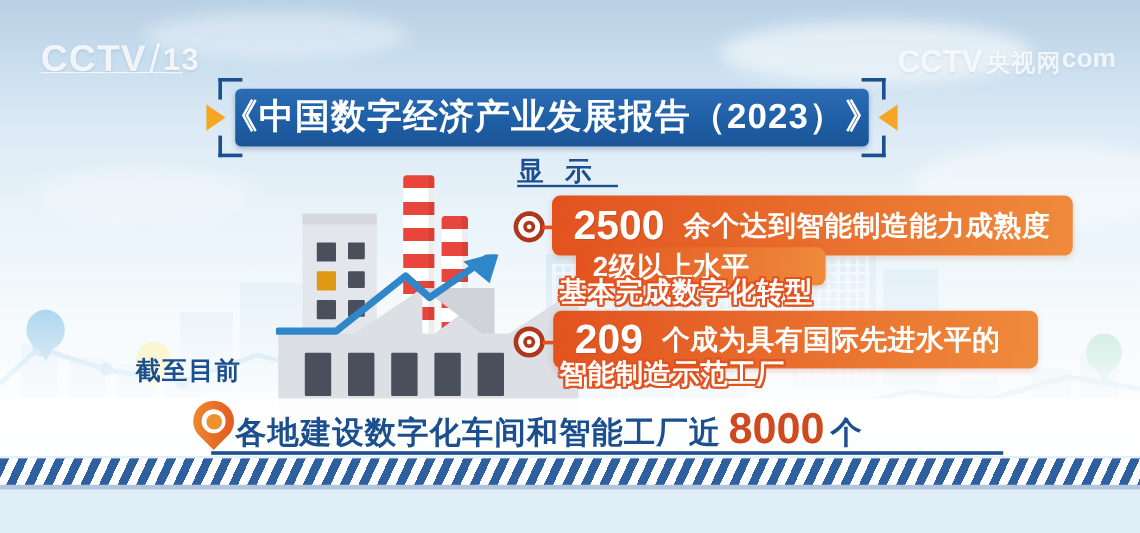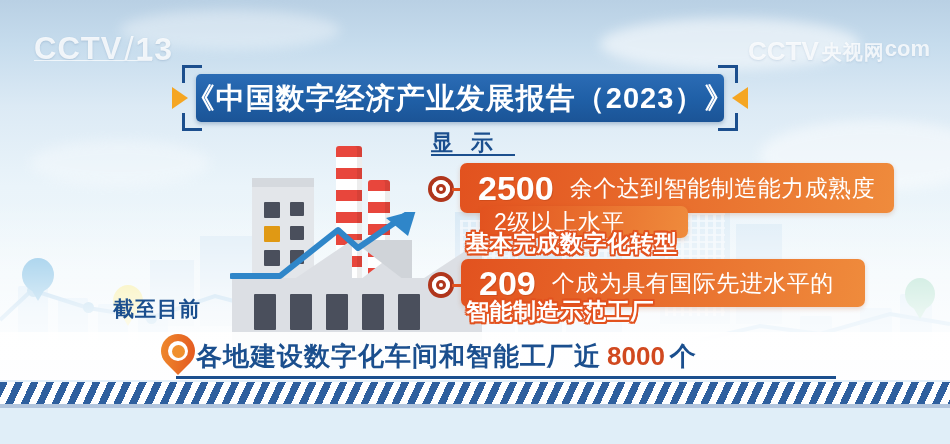--- a/index.html
+++ b/index.html
@@ -42,21 +42,21 @@
 
   
   .cctv13{
     position:absolute;left:34px;top:30px;
     color:rgba(255,255,255,.82);
     font-size:31px;font-weight:bold;letter-spacing:1px;
     text-shadow:0 1px 2px rgba(120,150,180,.35);
     display:flex;align-items:center;
   }
   .cctv13 .slash{font-size:33px;margin:0 1px 0 2px;font-weight:300;}
-  .cctv13 .num{font-size:32px;}
+  .cctv13 .num{font-size:26px;}
   .cctv-xinwen{
     position:absolute;left:76px;top:62px;
     color:rgba(255,255,255,.85);
     font-size:19px;letter-spacing:9px;font-weight:bold;
     text-shadow:0 1px 2px rgba(120,150,180,.3);
   }
   .cctv-rule{position:absolute;left:34px;top:60px;width:118px;height:1px;background:rgba(255,255,255,.7);}
 
   .watermark{
     position:absolute;right:20px;top:36px;display:flex;align-items:flex-start;
@@ -116,21 +116,21 @@
     box-shadow:0 2px 5px rgba(180,80,30,.22);
     display:flex;align-items:center;
     padding:0 16px 0 18px;
     white-space:nowrap;
   }
   .bignum{
     color:#ffffff;font-size:34px;font-weight:bold;line-height:1;
     letter-spacing:0px;margin-right:16px;
     text-shadow:1px 1px 0 rgba(170,60,20,.35);
   }
-  .ctext{color:#ffffff;font-size:23px;font-weight:normal;letter-spacing:.5px;}
+  .ctext{color:#ffffff;font-size:23px;font-weight:bold;letter-spacing:.5px;}
 
   .overflow-line{
     position:absolute;white-space:nowrap;
     color:#ffffff;font-size:23px;font-weight:bold;letter-spacing:.5px;
     text-shadow:
       -1.6px -1.6px 0 #e2521f, 1.6px -1.6px 0 #e2521f,
       -1.6px  1.6px 0 #e2521f, 1.6px  1.6px 0 #e2521f,
        0 -1.8px 0 #e2521f, 0 1.8px 0 #e2521f,
       -1.8px 0 0 #e2521f, 1.8px 0 0 #e2521f;
   }
@@ -146,21 +146,21 @@
   .bottom-strip{
     position:absolute;left:0;top:332px;width:950px;height:48px;
     background:linear-gradient(180deg,rgba(255,255,255,.92) 0%,rgba(255,255,255,.96) 100%);
   }
   .bottom-rule{position:absolute;left:176px;top:376px;width:660px;height:3px;background:#1b4f8e;}
   .bottom-text{
     position:absolute;left:196px;top:339px;
     display:flex;align-items:baseline;white-space:nowrap;
   }
   .bottom-text .t1{color:#1b4f8e;font-size:26px;font-weight:bold;letter-spacing:1px;}
-  .bottom-text .t2{color:#d1491f;font-size:26px;font-weight:bold;margin:0 5px 15px 6px;line-height:1;}
+  .bottom-text .t2{color:#d1491f;font-size:36px;font-weight:bold;margin:0 5px 15px 6px;line-height:1;}
   .bottom-text .t3{color:#1b4f8e;font-size:26px;font-weight:bold;}
 
   .pin{position:absolute;left:158px;top:334px;width:40px;height:50px;}
   .pin .pdrop{
     position:absolute;left:3px;top:0;width:34px;height:34px;border-radius:50% 50% 50% 0;
     transform:rotate(-45deg);
     background:linear-gradient(140deg,#f0902e 0%,#e2521f 100%);
   }
   .pin .pin-in{position:absolute;left:10px;top:7px;width:20px;height:20px;border-radius:50%;background:#ffffff;}
   .pin .pin-core{position:absolute;left:13.5px;top:10.5px;width:13px;height:13px;border-radius:50%;background:#f0902e;}

